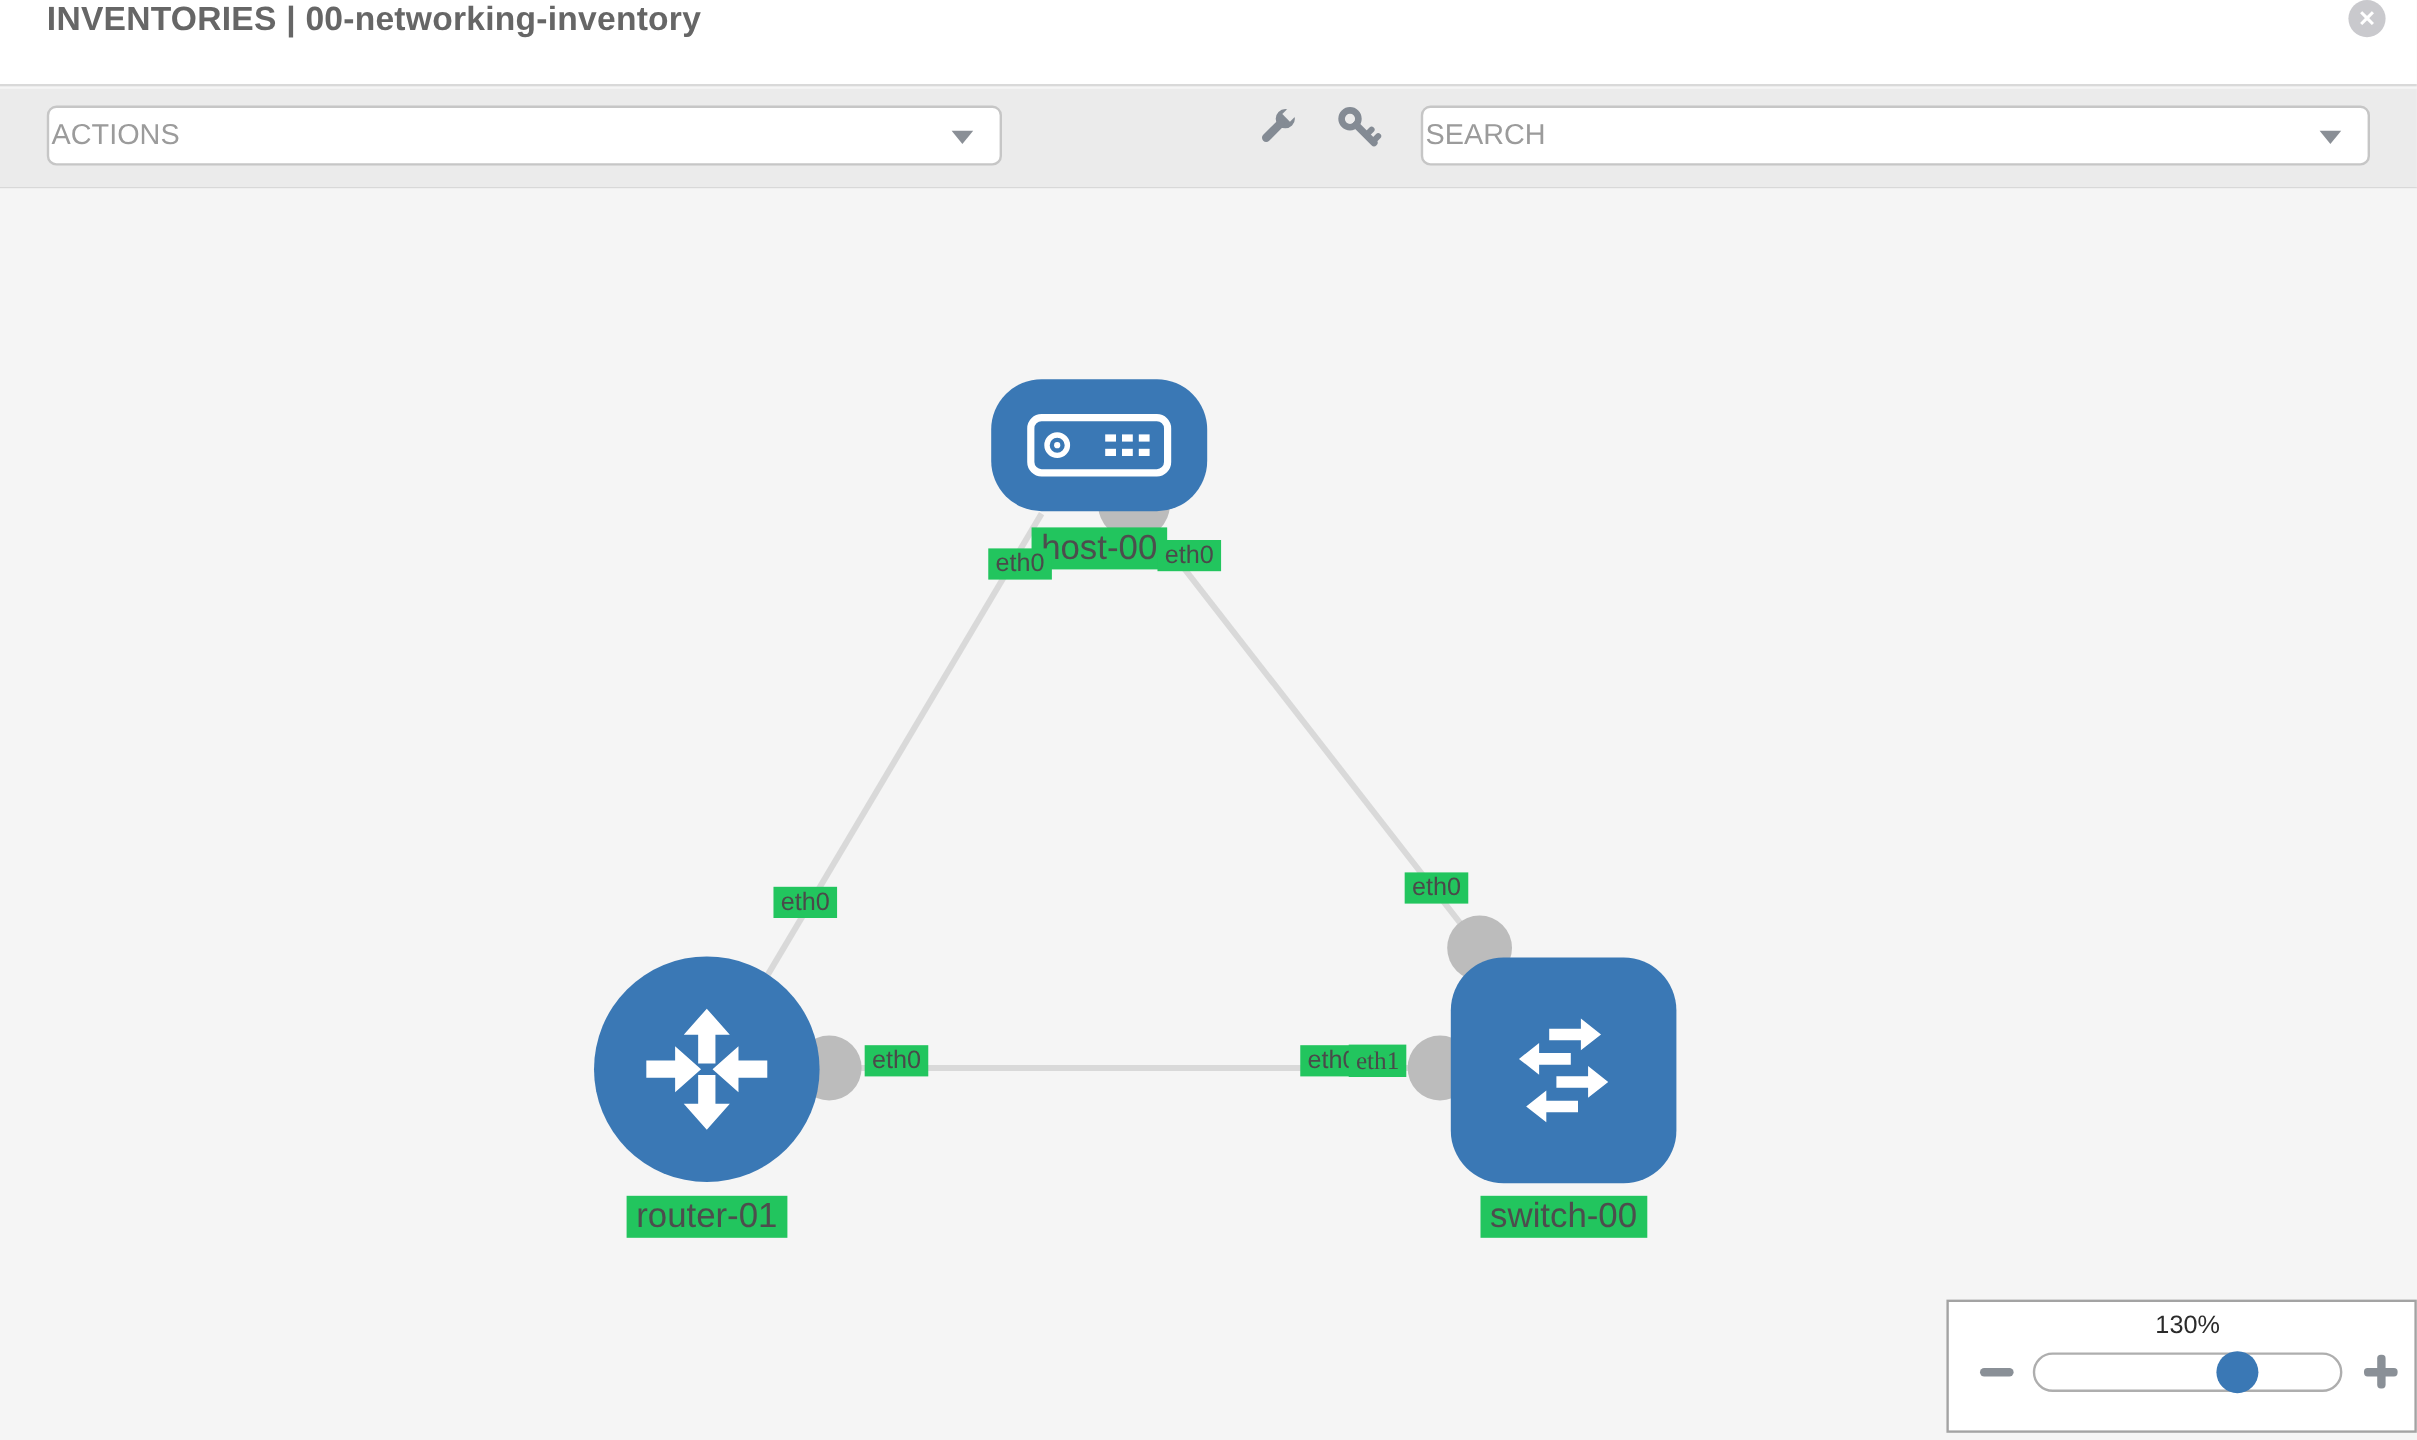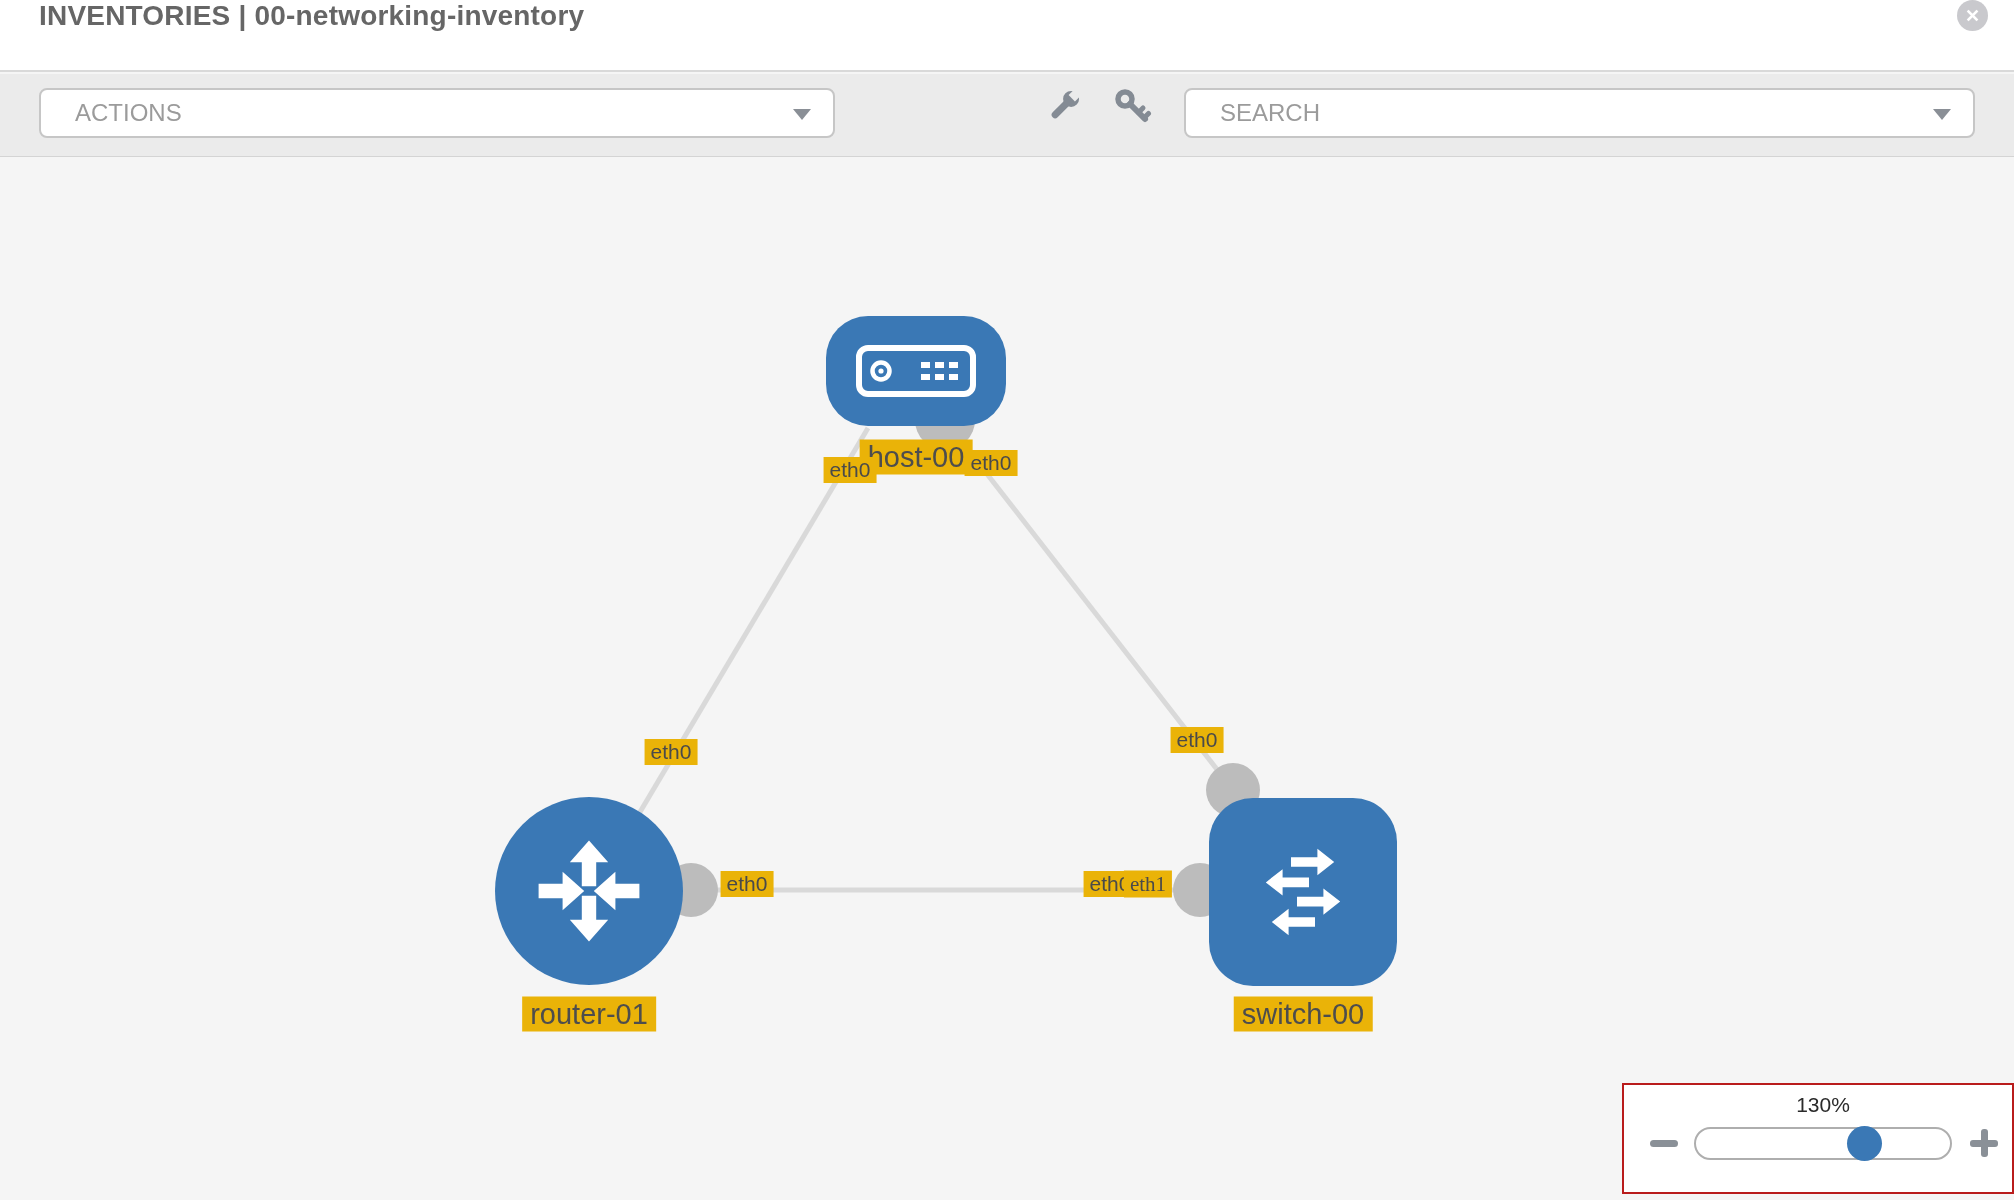--- a/index.html
+++ b/index.html
@@ -16,21 +16,21 @@
     border-radius:50%; background:#c9c9cd; color:#ffffff; display:flex;
     align-items:center; justify-content:center; font-size:18px;
     font-weight:900; cursor:pointer; }
 
   
   .toolbar { position:absolute; left:0; top:74px; width:2014px; height:83px;
     background:#ebebeb; border-bottom:1px solid #d4d4d4; }
   .selectbox { position:absolute; top:14px; height:50px; background:#ffffff;
     border:2px solid #c6c6c6; border-radius:8px; display:flex;
     align-items:center; cursor:pointer; }
-  .selectbox .ph { padding-left:34px; font-size:24px; color:#9b9b9b; }
+  .selectbox .ph { padding-left:2px; font-size:24px; color:#9b9b9b; }
   .caret { position:absolute; right:22px; top:50%; margin-top:-4px;
     width:0; height:0; border-left:9px solid transparent;
     border-right:9px solid transparent; border-top:11px solid #8a8f96; }
   .sel-actions { left:39px; width:796px; }
   .sel-search  { left:1184px; width:791px; }
   .tool-icon { position:absolute; top:10px; width:44px; height:44px;
     display:flex; align-items:center; justify-content:center; cursor:pointer; }
   .ti-wrench { left:1042px; }
   .ti-key    { left:1110px; }
 
@@ -38,38 +38,38 @@
   .canvas { position:absolute; left:0; top:157px; width:2014px; height:1043px;
     background:#f5f5f5; }
   .links-layer { position:absolute; left:0; top:0; }
 
   .node { position:absolute; background:#3a78b5; display:flex;
     align-items:center; justify-content:center; cursor:pointer; z-index:2; }
   .node-host   { left:826px;  top:159px; width:180px; height:110px; border-radius:42px; }
   .node-router { left:495px;  top:640px; width:188px; height:188px; border-radius:50%; }
   .node-switch { left:1209px; top:641px; width:188px; height:188px; border-radius:44px; }
 
-  .chip { position:absolute; transform:translate(-50%,-50%); background:#eab308;
+  .chip { position:absolute; transform:translate(-50%,-50%); background:#22c55e;
     color:#4a4a4a; white-space:nowrap; z-index:3; }
   .name-chip { font-size:29px; padding:1px 8px; color:#4d4d4d; }
   .if-chip   { font-size:21px; padding:1px 6px; }
   .lbl-host    { left:916px;  top:300px; }
   .lbl-router  { left:589px;  top:857px; }
   .lbl-switch  { left:1303px; top:857px; }
   .if-host-l   { left:850px;  top:313px; }
   .if-host-r   { left:991px;  top:306px; }
   .if-router-u { left:671px;  top:595px; }
   .if-switch-u { left:1197px; top:583px; }
   .if-mid-l    { left:747px;  top:727px; }
   .if-mid-r-under { left:1110px; top:727px; z-index:3; }
   .if-mid-r-over  { left:1148px; top:727px; z-index:4;font-family:Liberation Serif, serif; }
 
   
   .zoom-panel { position:absolute; left:1622px; top:1083px; width:392px;
-    height:111px; background:#ffffff; border:2px solid #b91c1c; }
+    height:111px; background:#ffffff; border:2px solid #a3a3a3; }
   .zoom-level { position:absolute; left:70px; top:8px; width:258px;
     text-align:center; font-size:21px; color:#2b2b2b; }
   .zoom-minus { position:absolute; left:26px; top:55px; width:28px; height:7px;
     background:#8a9097; border-radius:4px; cursor:pointer; }
   .zoom-track { position:absolute; left:70px; top:42px; width:258px; height:33px;
     background:#ffffff; border:2px solid #aeaeae; border-radius:17px; cursor:pointer; }
   .zoom-thumb { position:absolute; left:151px; top:-3px; width:35px; height:35px;
     border-radius:50%; background:#3a78b5; cursor:pointer; }
   .zoom-plus { position:absolute; left:346px; top:44px; width:28px; height:28px;
     cursor:pointer; }

